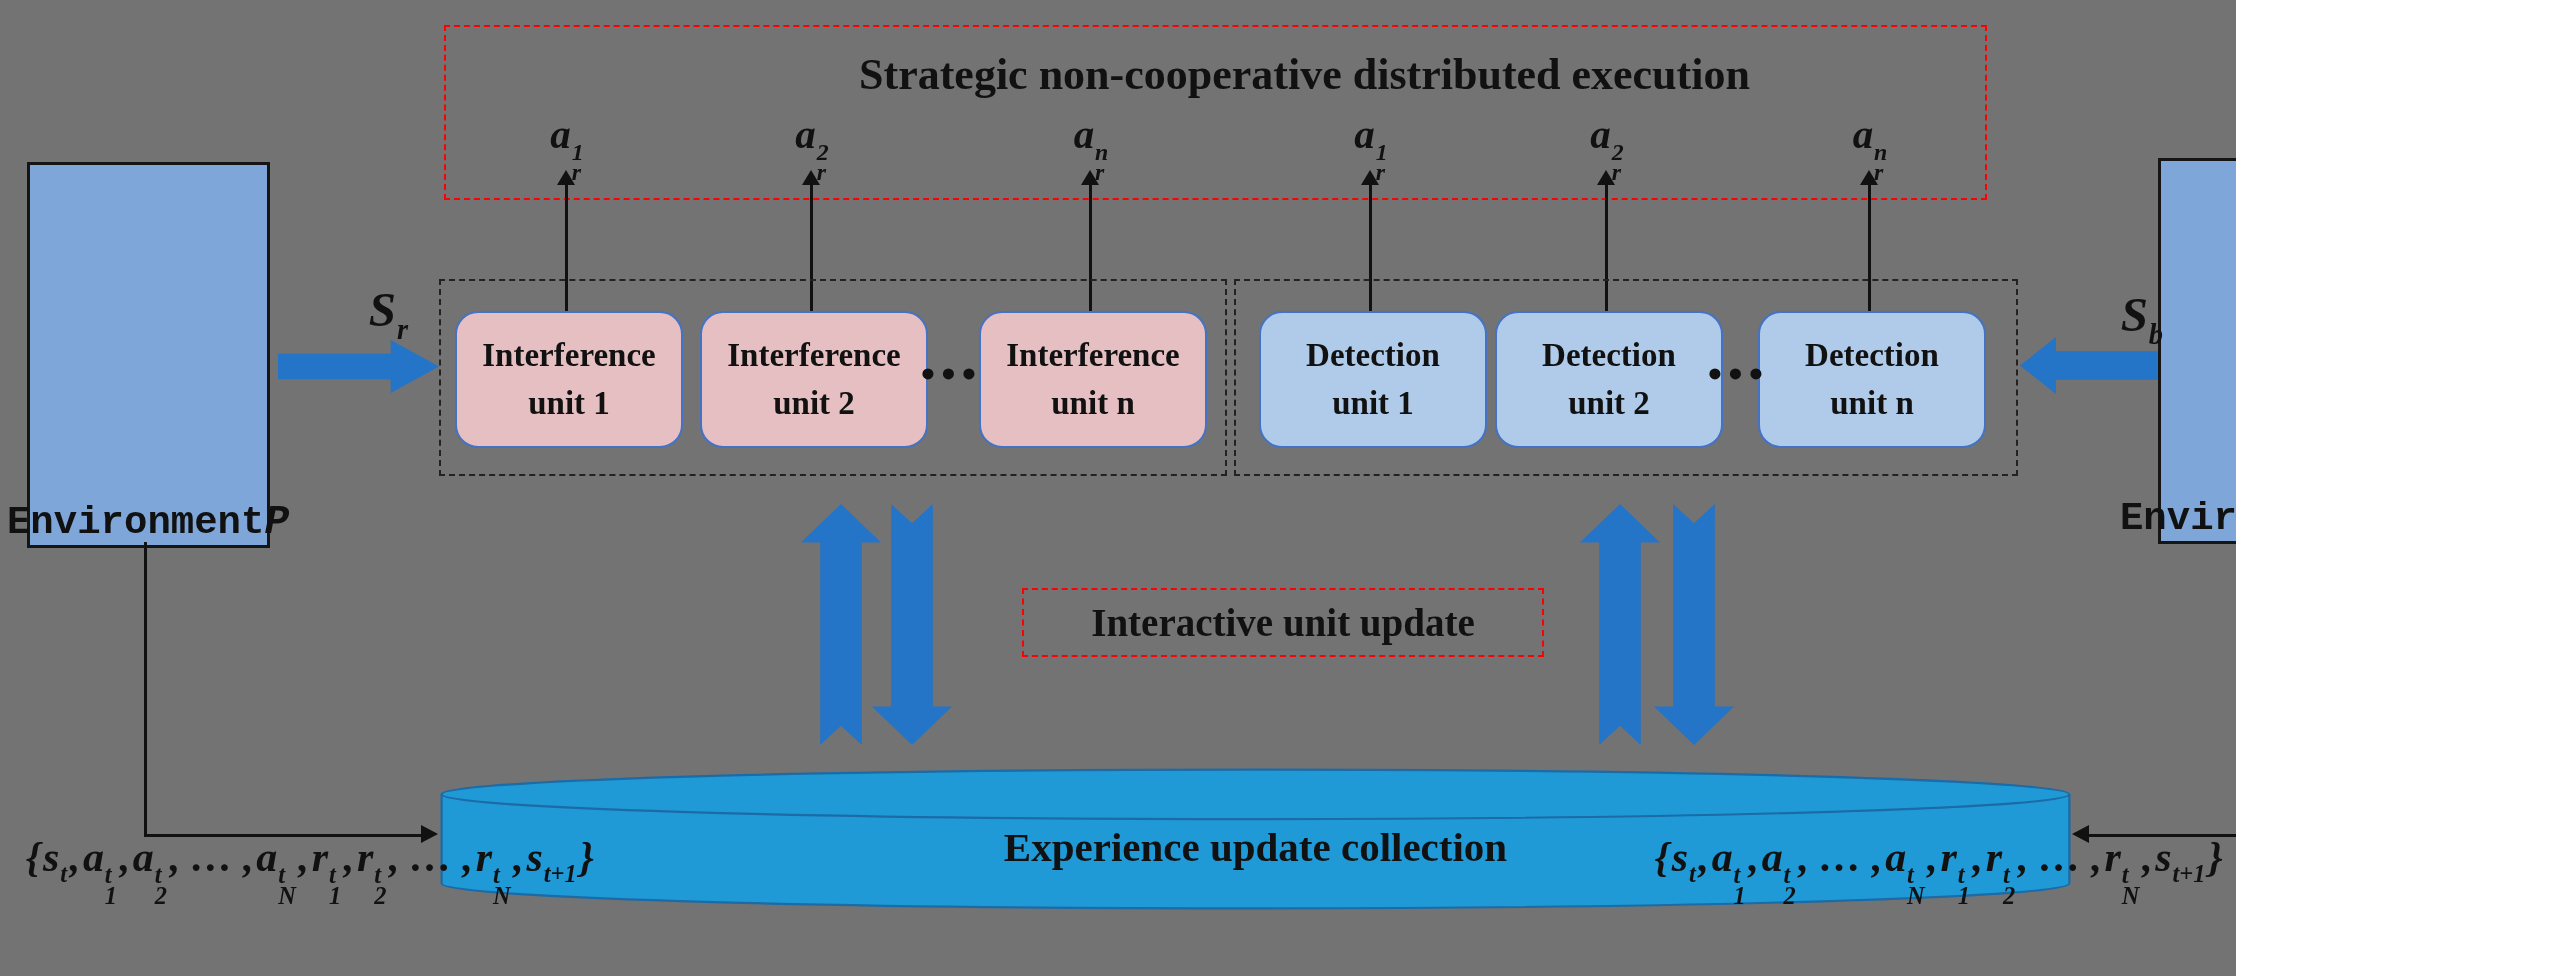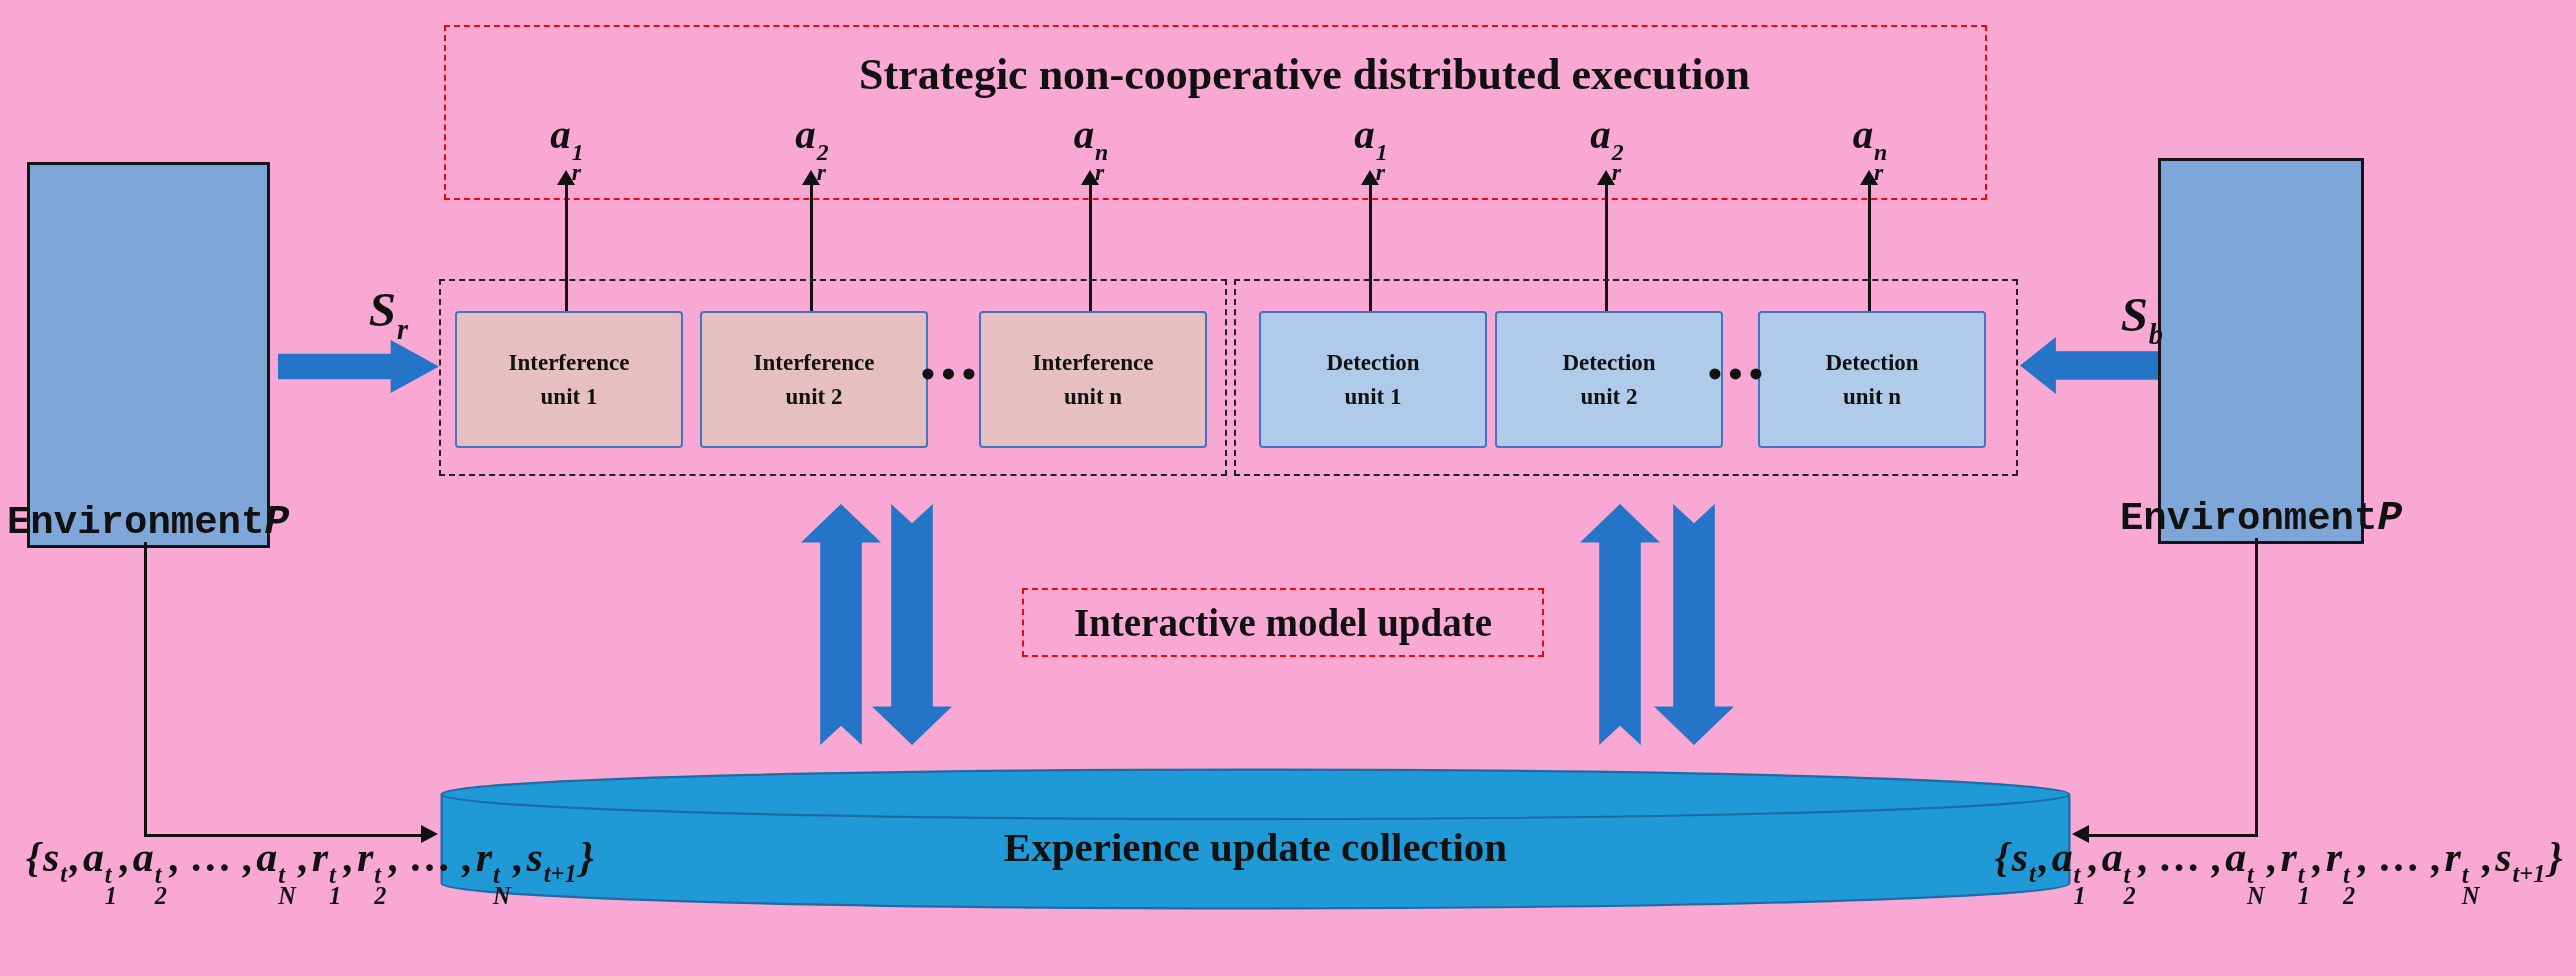--- a/index.html
+++ b/index.html
@@ -1,21 +1,21 @@
 <!DOCTYPE html>
 <html style="--env-fill: #7ea6d8; --interference-fill: #e5bfc1; --detection-fill: #b0cbe9; --unit-border: #4472c4; --arrow-blue: #2474c7; --cylinder-fill: #1f9ad7; --cylinder-border: #1b6ba6; --dash-red: #ff0000; --ink: #111111;font-size:14px"><head>
 <meta charset="utf-8">
 <style>
   :root{
     --env-fill:#7ea6d8; --interference-fill:#e5bfc1; --detection-fill:#b0cbe9;
     --unit-border:#4472c4; --arrow-blue:#2474c7; --cylinder-fill:#1f9ad7;
     --cylinder-border:#1b6ba6; --dash-red:#ff0000; --ink:#111111;
   }
   html,body{margin:0;padding:0;background:#ffffff;}
-  .stage{position:relative;width:2576px;height:976px;background:#f9a8d4;overflow:hidden;
+  .stage{position:relative;width:2236px;height:976px;background:#737373;overflow:hidden;
          font-family:"Liberation Serif","DejaVu Serif",serif;color:var(--ink);}
 
   
   .env-box{position:absolute;background:var(--env-fill);border:3.5px solid #151515;
            display:flex;flex-direction:row;align-items:flex-end;justify-content:center;
            text-align:center;font-weight:bold;font-family:Liberation Mono, monospace;}
   .env-left{left:26.5px;top:162px;width:237px;height:380px;}
   .env-right{left:2158px;top:158px;width:200px;height:380px;}
   .env-line1{font-size:39px;white-space:nowrap;}
   .env-line2{font-size:41px;font-style:italic;margin-top:8.8px;}
@@ -40,23 +40,23 @@
   .thin-arrow{position:absolute;top:170px;width:19.4px;height:142px;}
   .thin-arrow .shaft{position:absolute;left:8.4px;top:11.5px;bottom:0;width:2.7px;background:var(--ink);}
   .thin-arrow .head{position:absolute;left:0;top:0;width:0;height:0;
       border-left:9.7px solid transparent;border-right:9.7px solid transparent;
       border-bottom:15px solid var(--ink);}
 
   
   .unit-container{position:absolute;top:279px;height:193px;border:2.7px dashed #222222;}
   .cont-left{left:439px;width:784px;}
   .cont-right{left:1234px;width:780px;}
-  .unit-box{position:absolute;top:311px;height:133px;width:224px;border-radius:4px;
+  .unit-box{position:absolute;top:311px;height:133px;width:224px;border-radius:23px;
             border:2.7px solid var(--unit-border);display:flex;flex-direction:column;
-            align-items:center;justify-content:center;font-weight:bold;font-size:23px;
+            align-items:center;justify-content:center;font-weight:bold;font-size:33px;
             line-height:1.45;text-align:center;}
   .unit-pink{background:var(--interference-fill);}
   .unit-blue{background:var(--detection-fill);}
   .ellipsis{position:absolute;top:350px;width:97px;text-align:center;font-size:41px;
             font-weight:bold;letter-spacing:6.2px;color:var(--ink);}
 
   
   .block-arrow{position:absolute;background:var(--arrow-blue);}
   .arr-right{left:278px;top:340px;width:161px;height:53px;
      clip-path:polygon(0 26%,70% 26%,70% 0,100% 50%,70% 100%,70% 74%,0 74%);}
@@ -200,21 +200,21 @@
   <div class="block-arrow arr-right"></div>
   <div class="s-label s-b-label math"><span class="mi">S</span><span class="msub">b</span></div>
   <div class="block-arrow arr-left"></div>
 
   <div class="block-arrow arr-up up1"></div>
   <div class="block-arrow arr-down down1"></div>
   <div class="block-arrow arr-up up2"></div>
   <div class="block-arrow arr-down down2"></div>
 
   <div class="update-box">
-    <span>Interactive model update</span>
+    <span>Interactive unit update</span>
   </div>
 
   <svg class="cylinder" viewBox="0 0 1848 166">
     <path d="M3 33 A921 28 0 0 1 1845 33 L1845 134 A921 28 0 0 1 3 134 Z" fill="#1f9ad7" stroke="#1b6ba6" stroke-width="2.5"></path>
     <path d="M3 33 A921 28 0 0 0 1845 33" fill="none" stroke="#1b6ba6" stroke-width="2.5"></path>
   </svg>
   <div class="replay-label">Experience update collection</div>
 
   <div class="line v-left"></div>
   <div class="line h-left"></div>

